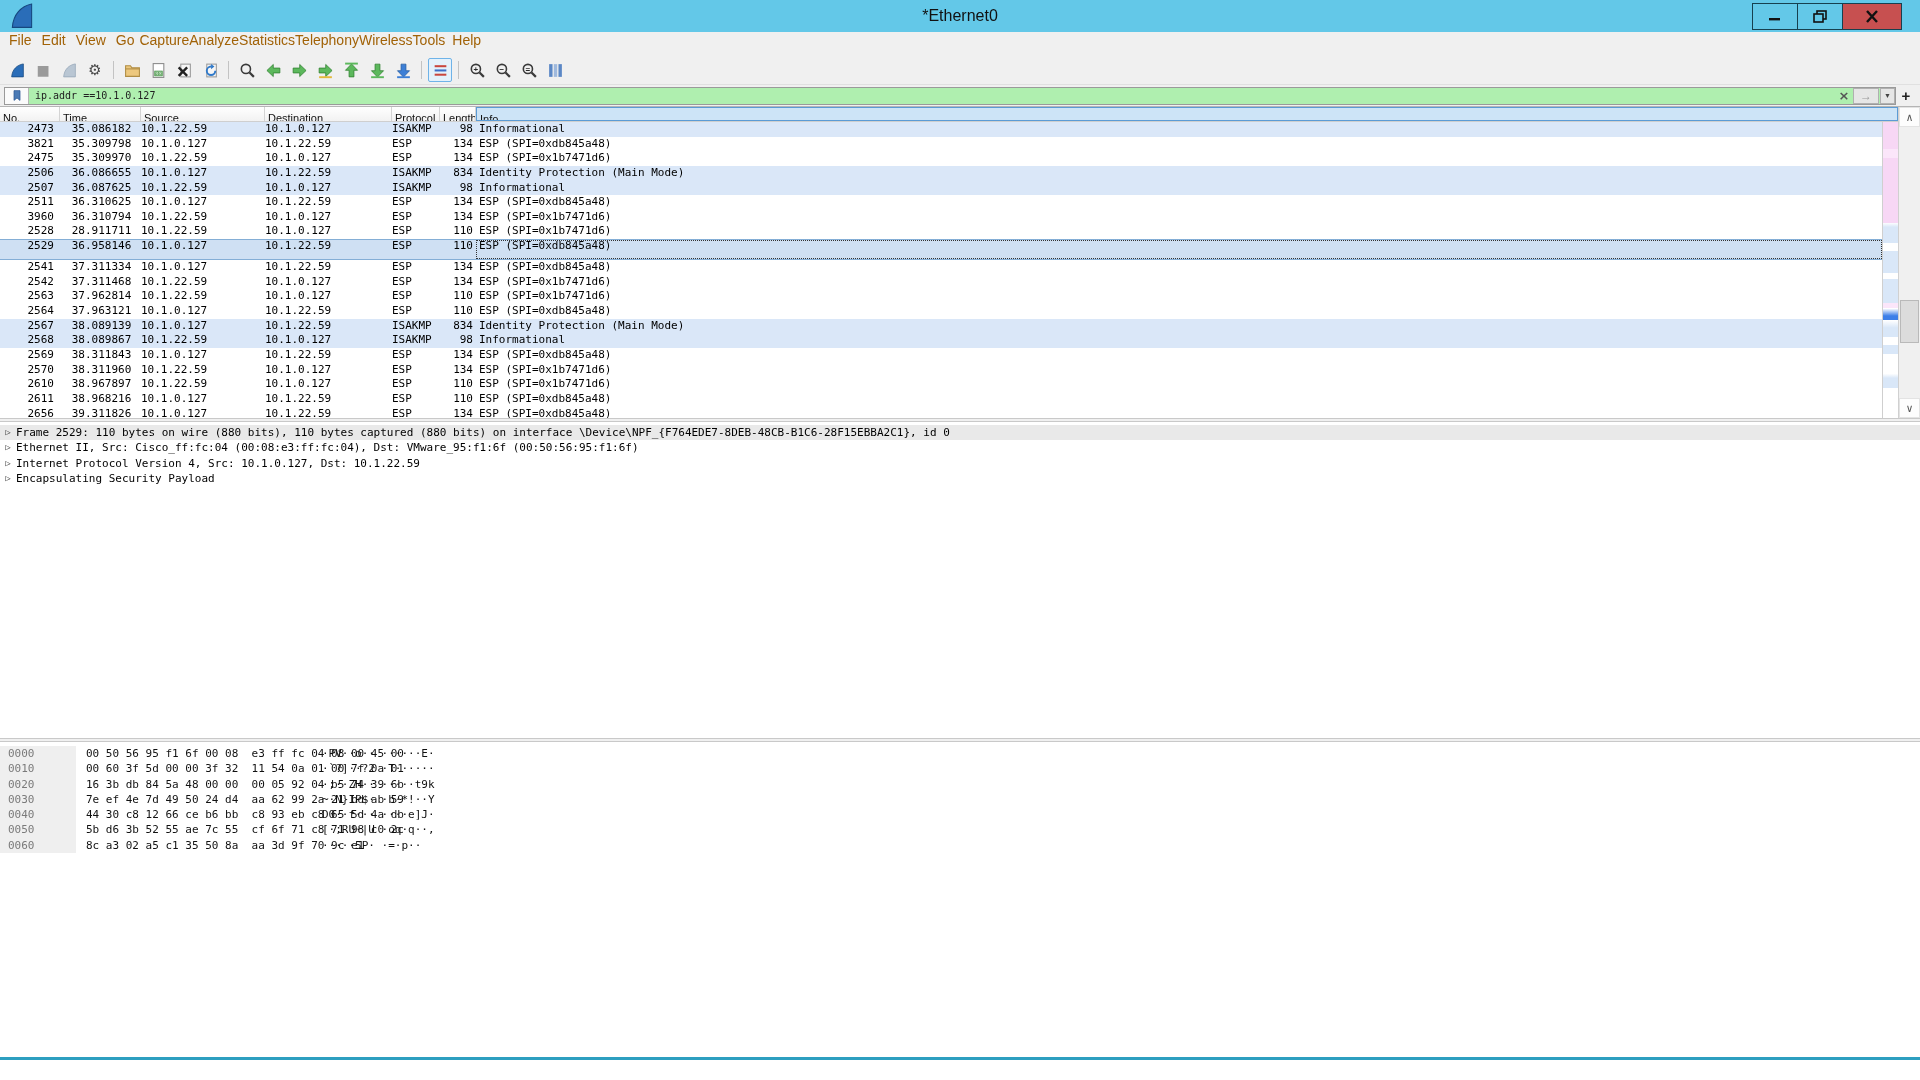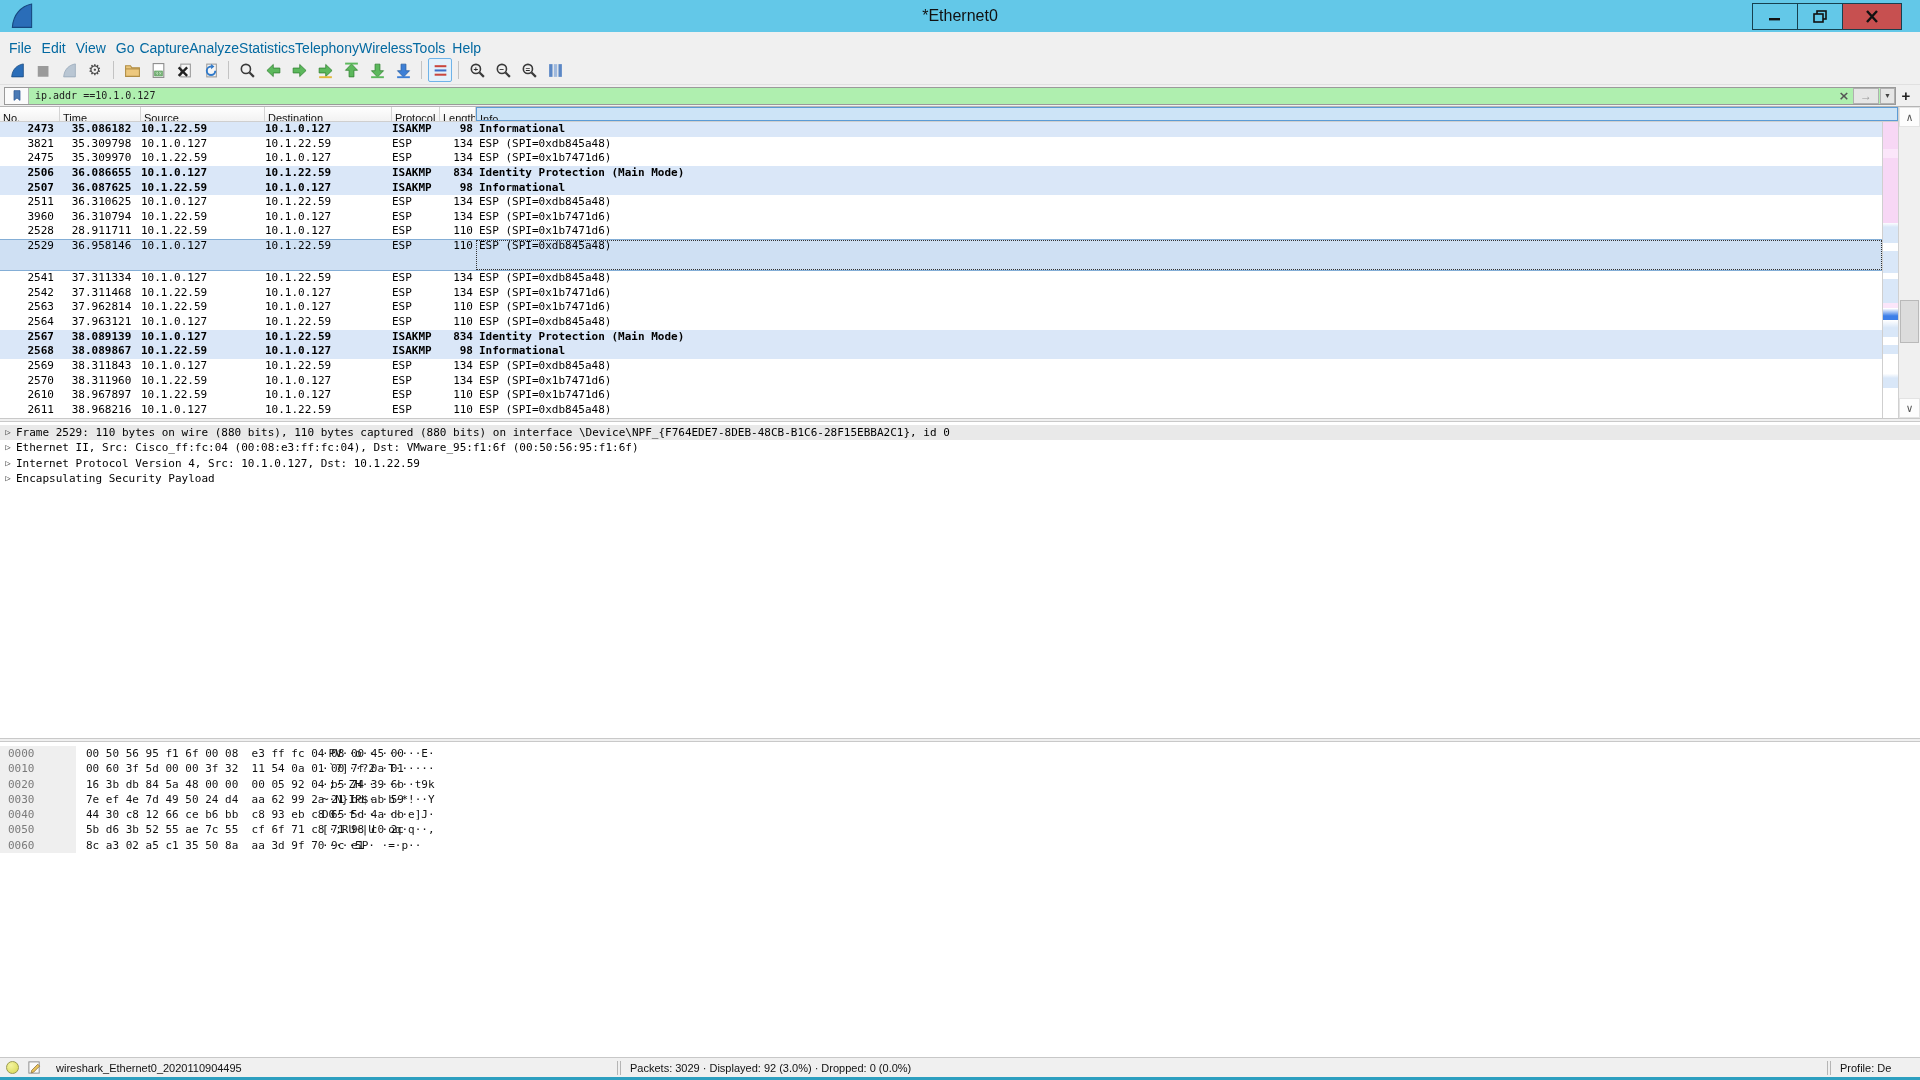--- a/index.html
+++ b/index.html
@@ -17,21 +17,21 @@
   .titlebar{height:32px;background:var(--c-titlebar);display:flex;align-items:center;flex:0 0 32px;position:relative;}
   .titlebar .logo{margin-left:8px;width:28px;height:28px;}
   .title-text{position:absolute;left:0;right:0;text-align:center;font-size:16px;color:#111;}
   .win-controls{margin-left:auto;display:flex;margin-right:18px;z-index:2;}
   .win-btn{width:46px;height:27px;border:1px solid #16404f;display:flex;align-items:center;justify-content:center;margin-left:-1px;}
   .win-btn.min,.win-btn.max{background:var(--c-titlebar);}
   .win-btn.close{background:var(--c-close);width:60px;}
   .win-btn svg{display:block;}
 
   
-  .menubar{height:24px;background:var(--c-chrome);display:flex;align-items:flex-end;font-size:14px;color:#0369a1;flex:0 0 24px;padding-left:4px;}
+  .menubar{height:24px;background:var(--c-chrome);display:flex;align-items:flex-start;font-size:14px;color:#a16207;flex:0 0 24px;padding-left:4px;}
   .menu-item{padding:0 5px;cursor:default;white-space:nowrap;}
   .menu-item:nth-child(n+5):nth-child(-n+10){padding:0 0;}
   .menu-item:last-child{padding:0 4px 0 7px;}
 
   
   .toolbar{height:28px;background:var(--c-chrome);display:flex;align-items:center;padding-left:4px;flex:0 0 28px;}
   .tb-btn{width:24px;height:24px;display:flex;align-items:center;justify-content:center;margin:0 1px;border:1px solid transparent;border-radius:2px;}
   .tb-btn.active{border:1px solid #6fb3e8;background:#e4f1fb;}
   .tb-sep{width:1px;height:18px;background:#c3c3c3;margin:0 5px;}
   .tb-btn .s{width:17px;height:17px;display:block;}
@@ -47,22 +47,22 @@
   .filter-caret{width:15px;height:16px;background:#e6e6e6;border:1px solid #b0b0b0;display:flex;align-items:center;justify-content:center;font-size:7px;color:#444;}
   .filter-plus{width:20px;text-align:center;font-size:15px;color:#222;font-weight:bold;}
 
   
   .packet-list{flex:0 0 312px;position:relative;border-top:1px solid #b5b5b5;background:#fff;font-family:"DejaVu Sans Mono",monospace;font-size:11px;}
   .pl-header{display:flex;height:15px;line-height:14px;background:linear-gradient(#ffffff,#f2f2f2);border-bottom:1px solid #cfcfcf;font-family:"Liberation Sans",sans-serif;font-size:11px;color:#111;position:absolute;top:0;left:0;right:22px;}
   .pl-header .hc{border-right:1px solid #d4d4d4;padding:4px 3px;overflow:hidden;white-space:nowrap;}
   .pl-header .hc.info{background:var(--c-header_highlight);border:1px solid var(--c-header_highlight_border);flex:1;}
   .pl-body{position:absolute;top:15px;left:0;right:38px;bottom:0;overflow:hidden;}
   .prow{display:flex;height:14.65px;line-height:14.5px;white-space:nowrap;color:#000;}
-  .prow.isakmp{background:var(--c-row_isakmp);font-weight:bold;}
-  .prow.selected{background:var(--c-row_selected);border-top:1px solid var(--c-row_selected_border);border-bottom:1px solid var(--c-row_selected_border);height:32px;line-height:12.5px;}
+  .prow.isakmp{background:var(--c-row_isakmp);}
+  .prow.selected{background:var(--c-row_selected);border-top:1px solid var(--c-row_selected_border);border-bottom:1px solid var(--c-row_selected_border);height:21px;line-height:12.5px;}
   .pc{overflow:hidden;flex-shrink:0;}
   .pc.no{width:60px;text-align:right;padding-right:6px;}
   .pc.time{width:81px;padding-left:2px;text-align:center;}
   .pc.src{width:124px;}
   .pc.dst{width:127px;}
   .pc.proto{width:48px;}
   .pc.len{width:36px;text-align:right;padding-right:3px;}
   .pc.info{flex:1 1 auto;padding-left:3px;}
   .prow.selected .pc.info{outline:1px dotted #333;outline-offset:-1px;}
   .minimap{position:absolute;top:15px;right:22px;width:16px;bottom:0;border-left:1px solid #cfcfcf;
@@ -525,28 +525,14 @@
   <div class="hexpane" id="hexpane">
       <div class="hrow"><span class="h-off">0000</span><span class="h-hex">00 50 56 95 f1 6f 00 08  e3 ff fc 04 08 00 45 00</span><span class="h-asc">·PV··o·· ······E·</span></div>
       <div class="hrow"><span class="h-off">0010</span><span class="h-hex">00 60 3f 5d 00 00 3f 32  11 54 0a 01 00 7f 0a 01</span><span class="h-asc">·`?]··?2 ·T······</span></div>
       <div class="hrow"><span class="h-off">0020</span><span class="h-hex">16 3b db 84 5a 48 00 00  00 05 92 04 b5 74 39 6b</span><span class="h-asc">·;··ZH·· ·····t9k</span></div>
       <div class="hrow"><span class="h-off">0030</span><span class="h-hex">7e ef 4e 7d 49 50 24 d4  aa 62 99 2a 21 bd ab 59</span><span class="h-asc">~·N}IP$· ·b·*!··Y</span></div>
       <div class="hrow"><span class="h-off">0040</span><span class="h-hex">44 30 c8 12 66 ce b6 bb  c8 93 eb c8 65 5d 4a db</span><span class="h-asc">D0··f··· ····e]J·</span></div>
       <div class="hrow"><span class="h-off">0050</span><span class="h-hex">5b d6 3b 52 55 ae 7c 55  cf 6f 71 c8 71 98 c0 2c</span><span class="h-asc">[·;RU·|U ·oq·q··,</span></div>
       <div class="hrow"><span class="h-off">0060</span><span class="h-hex">8c a3 02 a5 c1 35 50 8a  aa 3d 9f 70 9c e1</span><span class="h-asc">·····5P· ·=·p··</span></div>
     </div>
 
-  <div class="statusbar">
-    <div class="st-dot"></div>
-    <svg class="st-pencil" viewBox="0 0 16 16">
-      <rect x="2" y="2" width="11" height="12" fill="#fbfbfb" stroke="#8a8a8a"></rect>
-      <path d="M5 11 l6.5-6.5 2 2 L7 13 l-2.6.6 z" fill="#e8c35a" stroke="#8a6d3b" stroke-width="0.8"></path>
-    </svg>
-    <div class="st-file">wireshark_Ethernet0_2020110904495</div>
-    <span class="vsep"></span>
-    <span class="vsep"></span>
-    <div class="st-packets">Packets: 3029 · Displayed: 92 (3.0%) · Dropped: 0 (0.0%)</div>
-    <span class="vsep"></span>
-    <span class="vsep"></span>
-    <div class="st-profile">Profile: De</div>
-  </div>
   <div class="bottom-strip"></div>
 </div>
 
 </body></html>

